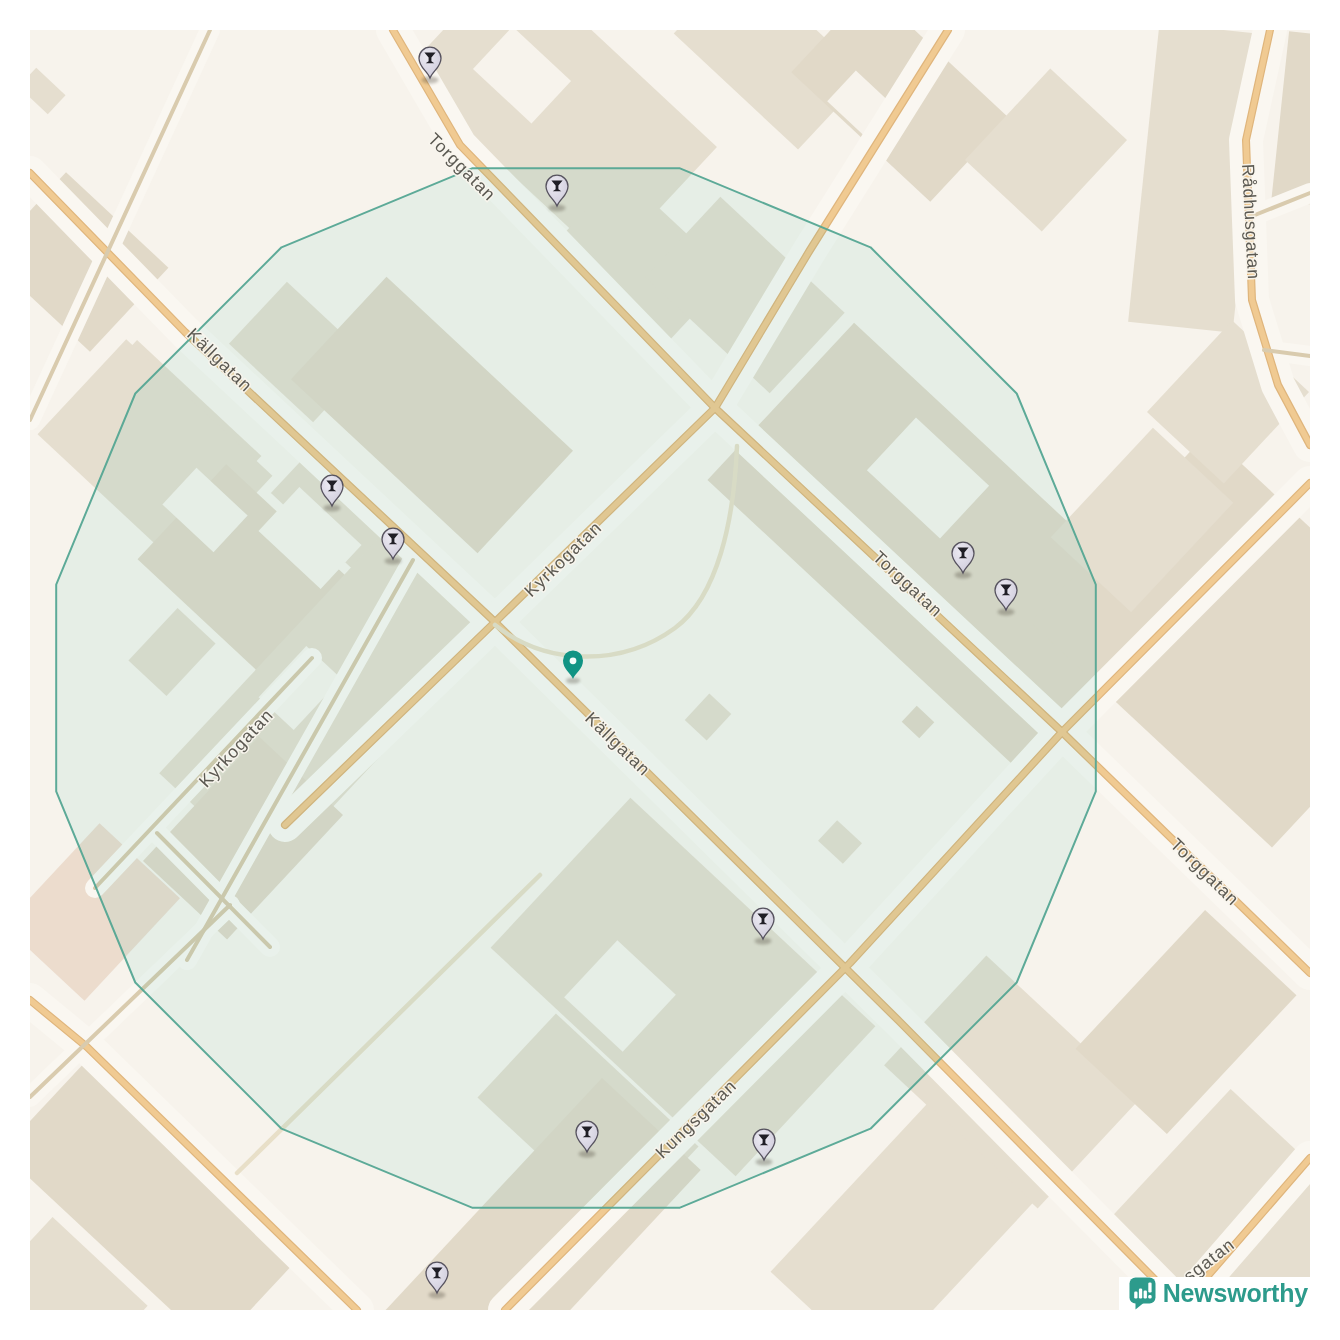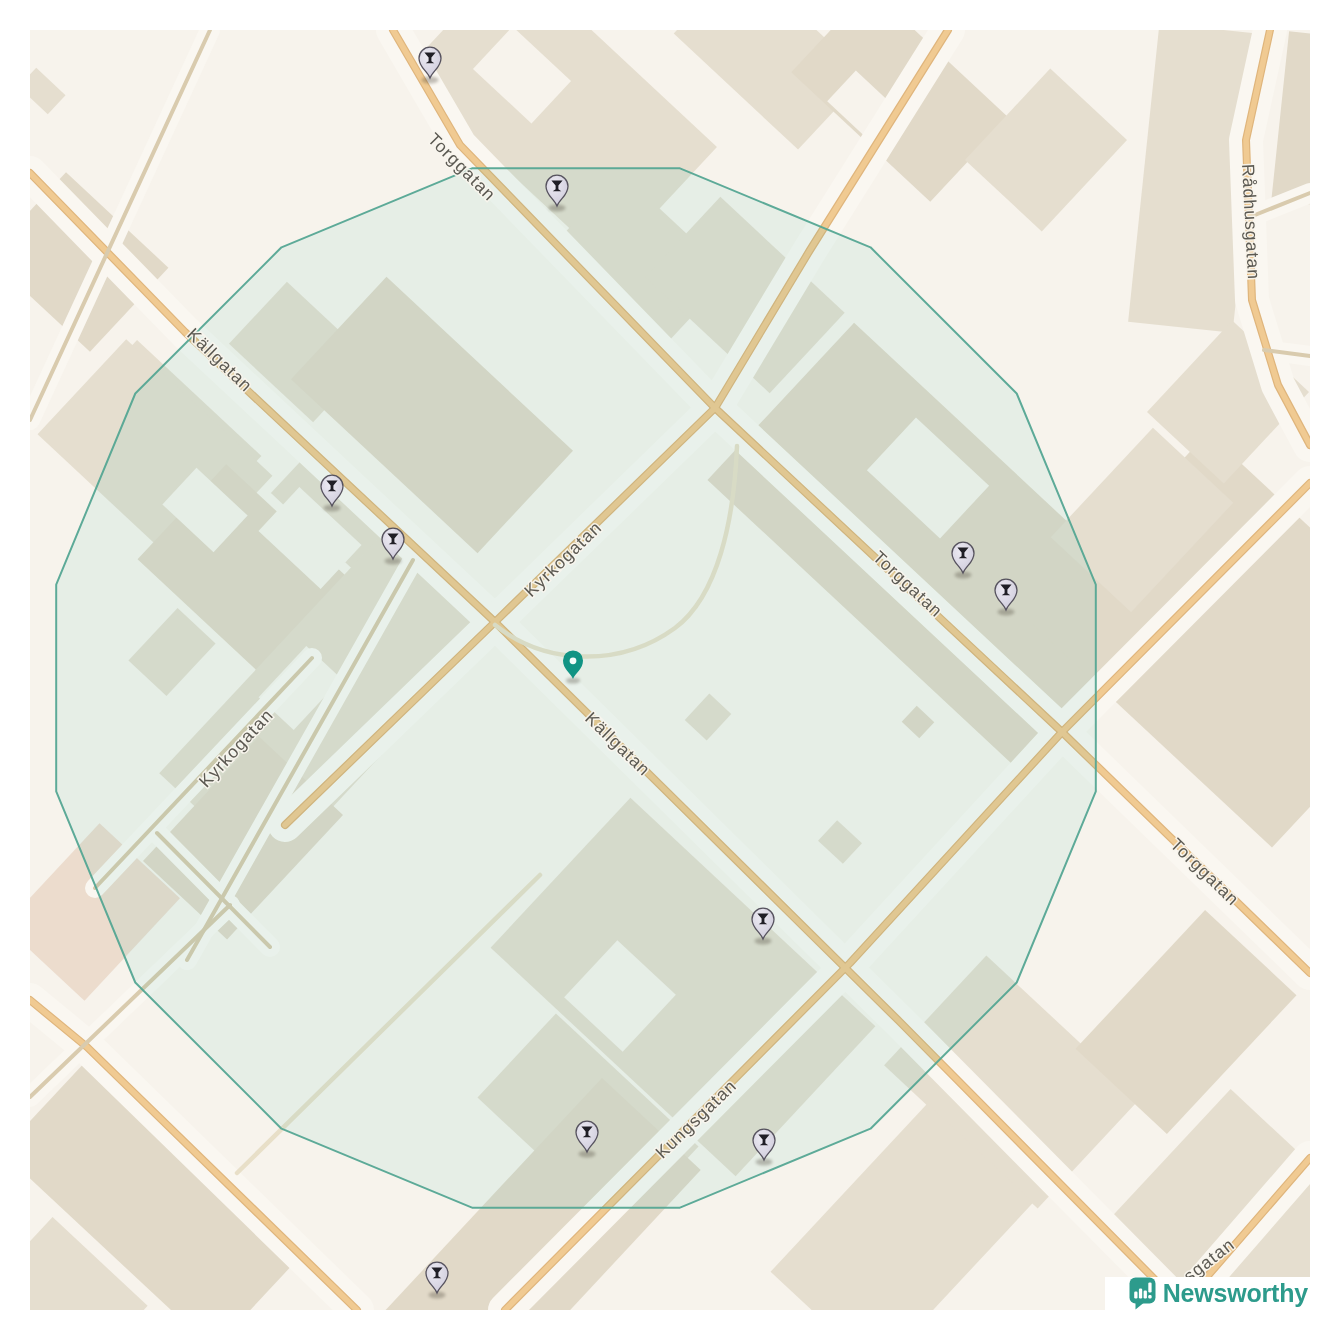--- a/index.html
+++ b/index.html
@@ -10,21 +10,21 @@
   #map-svg{display:block;position:absolute;left:0;top:0;}
   .street-label{
     font-family:"Liberation Sans",sans-serif;
     font-size:17.5px;letter-spacing:1.1px;
     fill:#5b5952;stroke:rgba(248,245,238,0.92);stroke-width:3px;
     paint-order:stroke;text-anchor:middle;dominant-baseline:central;
   }
   .attribution{
     position:absolute;right:30px;bottom:30px;height:33px;
     background:#ffffff;display:flex;align-items:center;
-    padding:0 2px 0 24px;gap:7px;z-index:5;
+    padding:0 2px 0 10px;gap:7px;z-index:5;
   }
   .attribution .wordmark{
     color:#2d9b8c;font-size:25px;font-weight:700;letter-spacing:-0.2px;
     line-height:33px;white-space:nowrap;
   }
 </style>
 </head>
 <body>
 
 <svg id="map-svg" width="1340" height="1340" viewBox="0 0 1340 1340" xmlns="http://www.w3.org/2000/svg">

